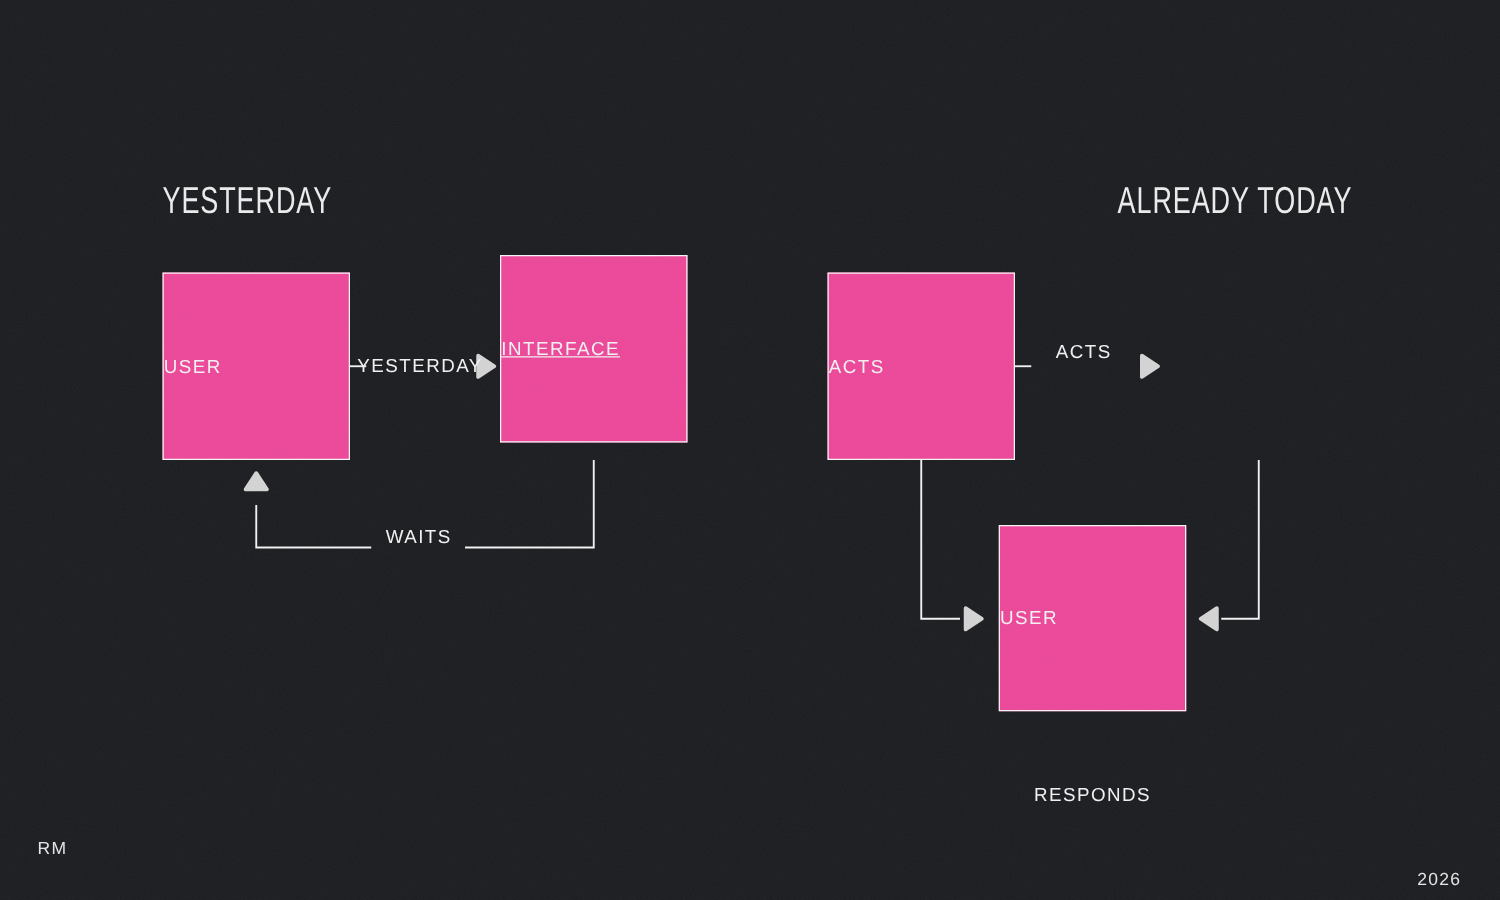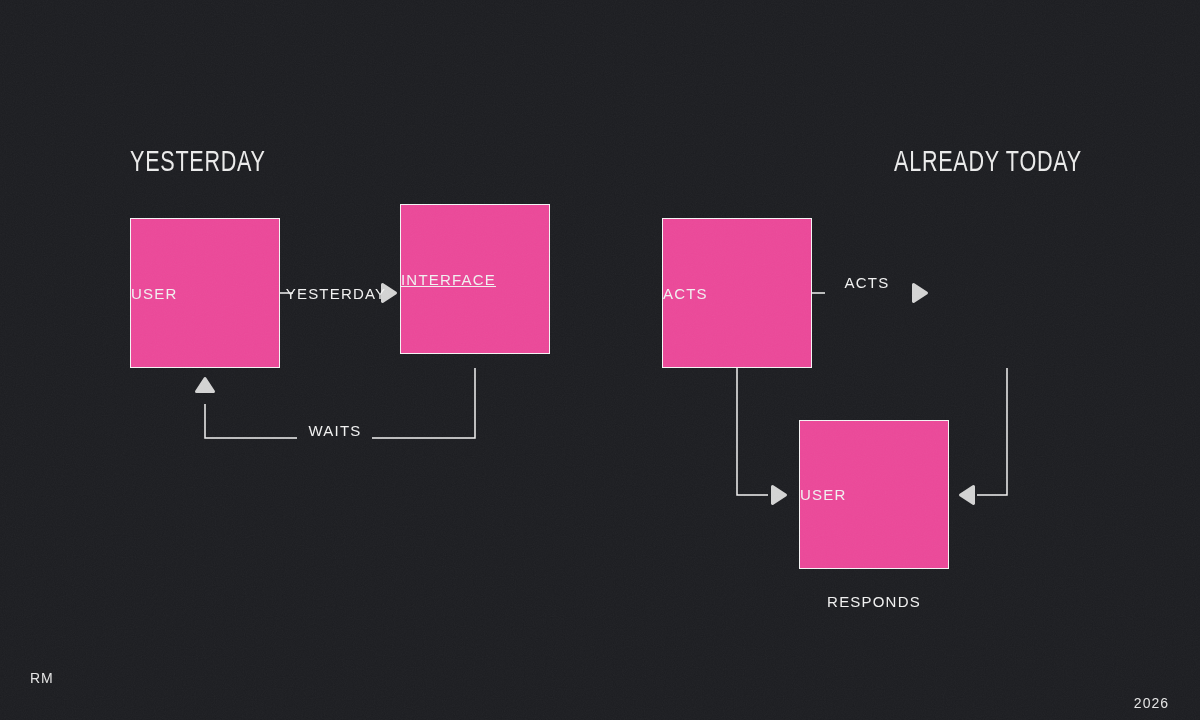--- a/index.html
+++ b/index.html
@@ -120,21 +120,21 @@
   <div class="node" style="left:662px; top:218px;">
     <span class="node-label">ACTS</span>
   </div>
   <div class="node" style="left:799px; top:420px; width:150px; height:149px;">
     <span class="node-label">USER</span>
   </div>
 
   <span class="edge-label" style="left:336px; top:293px;">YESTERDAY</span>
   <span class="edge-label" style="left:335px; top:430px;">WAITS</span>
   <span class="edge-label" style="left:867px; top:282px;text-align:right;">ACTS</span>
-  <span class="edge-label" style="left:874px; top:601px;">RESPONDS</span>
+  <span class="edge-label" style="left:874px; top:636px;">RESPONDS</span>
 
   <div class="footer-mark left">RM</div>
   <div class="footer-mark right">2026</div>
 
   <svg class="grain" width="1200" height="720">
     <filter id="noiseF">
       <feTurbulence type="fractalNoise" baseFrequency="0.9" numOctaves="2" stitchTiles="stitch"></feTurbulence>
       <feColorMatrix type="saturate" values="0"></feColorMatrix>
     </filter>
     <rect width="1200" height="720" filter="url(#noiseF)"></rect>

